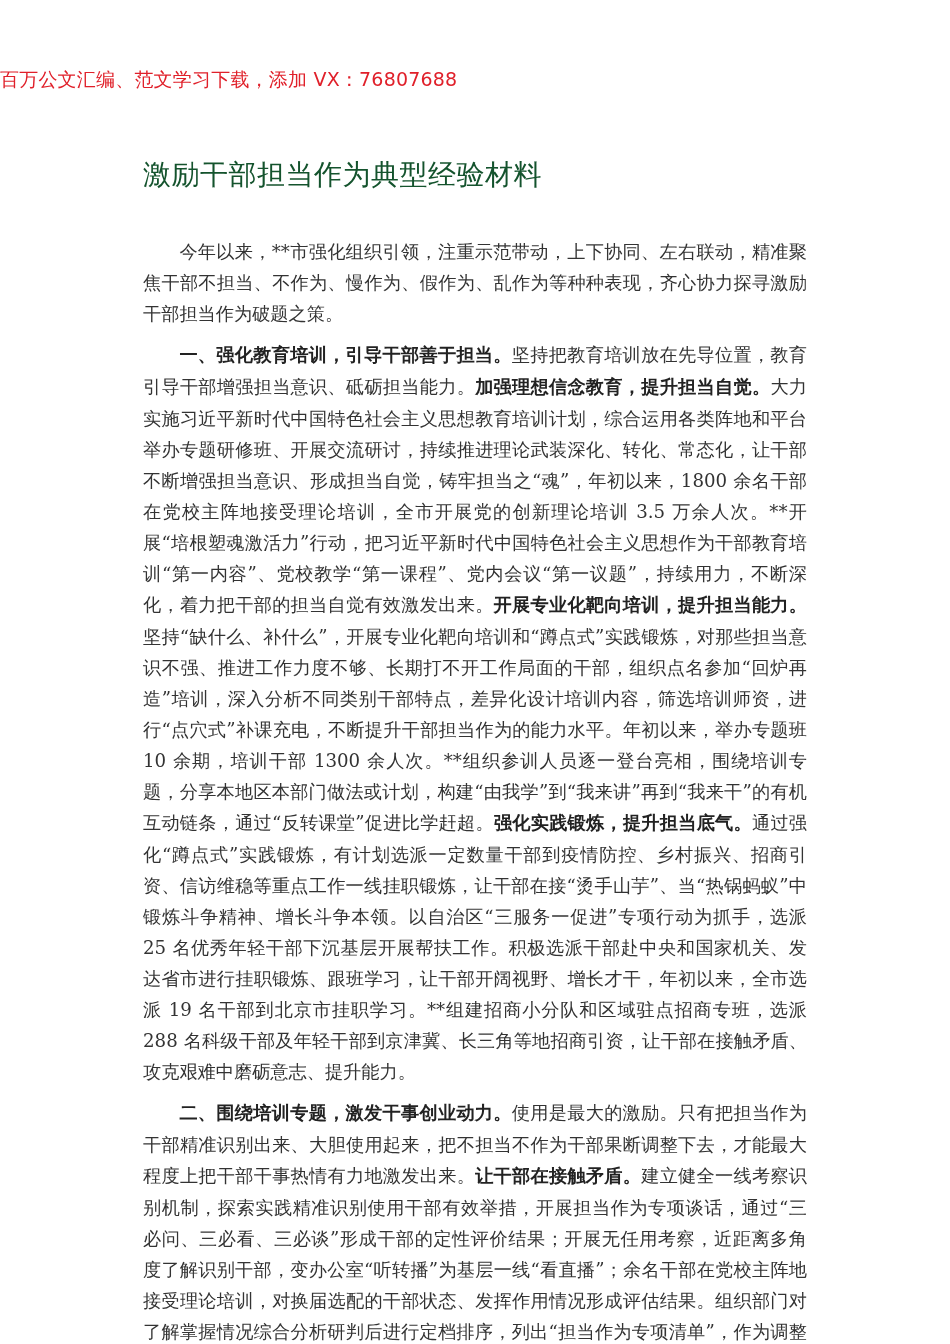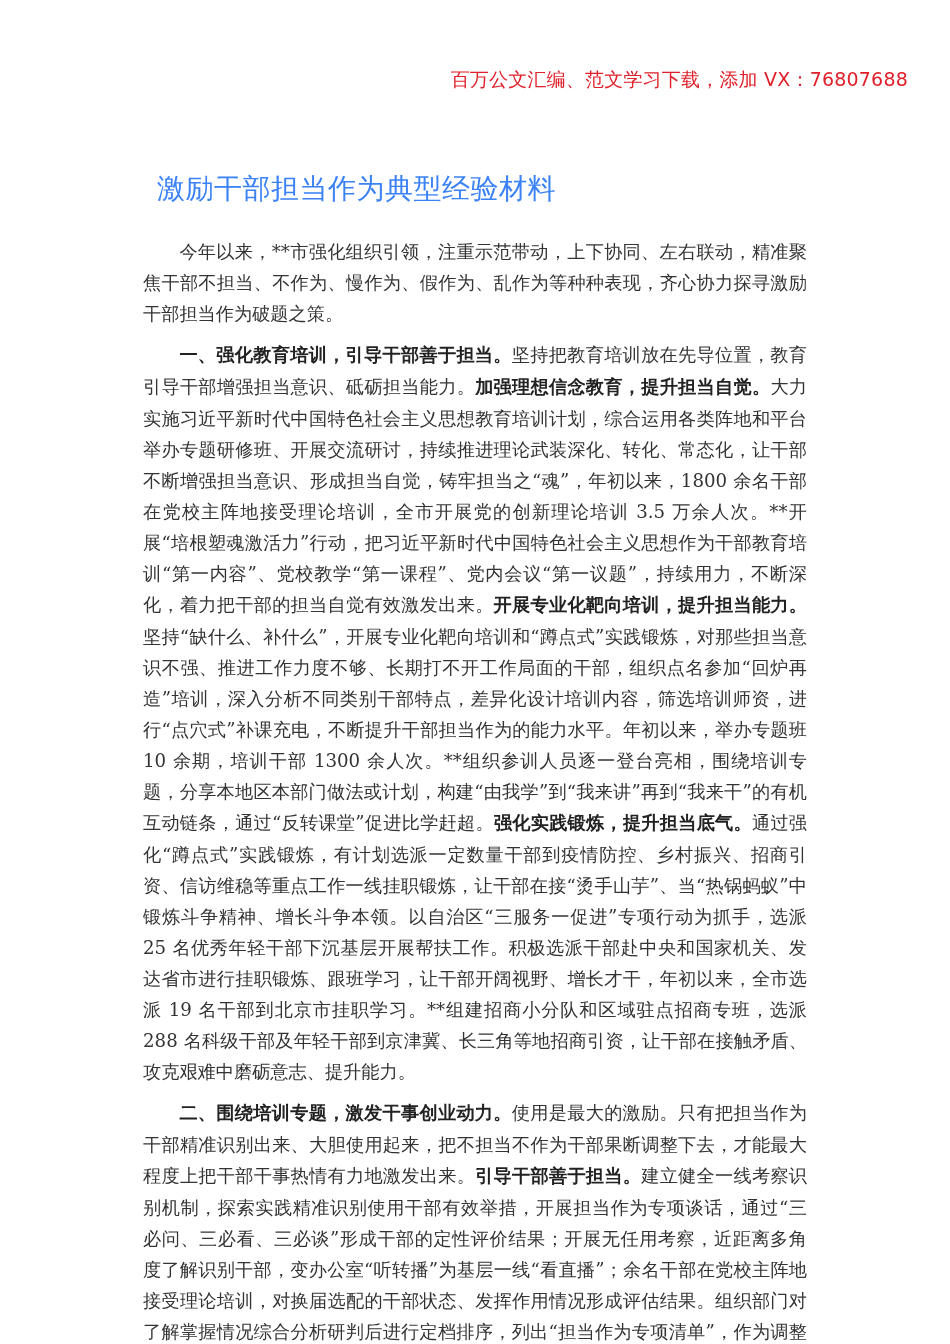--- a/index.html
+++ b/index.html
@@ -1,25 +1,25 @@
 <!DOCTYPE html>
 <html><head>
 <meta charset="utf-8">
 <style>
   html, body { margin: 0; padding: 0; background: #ffffff; }
   body { width: 950px; height: 1344px; position: relative; overflow: hidden; }
   .page { position: absolute; left: 0; top: 0; width: 950px; height: 1344px; background: #fff; }
   .banner {
-    position: absolute; left: 0; top: 67px; width: 908px; text-align: right;
+    position: absolute; left: 0; top: 67px; width: 908px; text-align: left;
     color: #e0202a; font-family: "DejaVu Sans", sans-serif; font-size: 19px; letter-spacing: 0.2px;
   }
   .doc-title {
     position: absolute; left: 143px; top: 156px;
-    color: #3b82f6; font-family: "DejaVu Sans", sans-serif; font-size: 28px; font-weight: normal; letter-spacing: 0.5px;
-    margin: 14px;
+    color: #14532d; font-family: "DejaVu Sans", sans-serif; font-size: 28px; font-weight: normal; letter-spacing: 0.5px;
+    margin: 0;
   }
   .body {
     position: absolute; left: 143px; top: 236px; width: 664px;
     font-family: "DejaVu Serif", serif; font-size: 18.2px; line-height: 31px; color: #333;
     text-align: justify;
   }
   .body p { margin: 0 0 10px 0; text-indent: 2em; }
   .body b { font-family: Liberation Sans, sans-serif; font-weight: bold; color: #222; }
 </style>
 </head>
@@ -30,16 +30,16 @@
   <h1 class="doc-title">激励干部担当作为典型经验材料</h1>
 
   <div class="body">
     <p>
       <span>今年以来，**市强化组织引领，注重示范带动，上下协同、左右联动，精准聚焦干部不担当、不作为、慢作为、假作为、乱作为等种种表现，齐心协力探寻激励干部担当作为破题之策。</span>
     </p>
     <p>
       <b>一、强化教育培训，引导干部善于担当。</b><span>坚持把教育培训放在先导位置，教育引导干部增强担当意识、砥砺担当能力。</span><b>加强理想信念教育，提升担当自觉。</b><span>大力实施习近平新时代中国特色社会主义思想教育培训计划，综合运用各类阵地和平台举办专题研修班、开展交流研讨，持续推进理论武装深化、转化、常态化，让干部不断增强担当意识、形成担当自觉，铸牢担当之“魂”，年初以来，1800 余名干部在党校主阵地接受理论培训，全市开展党的创新理论培训 3.5 万余人次。**开展“培根塑魂激活力”行动，把习近平新时代中国特色社会主义思想作为干部教育培训“第一内容”、党校教学“第一课程”、党内会议“第一议题”，持续用力，不断深化，着力把干部的担当自觉有效激发出来。</span><b>开展专业化靶向培训，提升担当能力。</b><span>坚持“缺什么、补什么”，开展专业化靶向培训和“蹲点式”实践锻炼，对那些担当意识不强、推进工作力度不够、长期打不开工作局面的干部，组织点名参加“回炉再造”培训，深入分析不同类别干部特点，差异化设计培训内容，筛选培训师资，进行“点穴式”补课充电，不断提升干部担当作为的能力水平。年初以来，举办专题班 10 余期，培训干部 1300 余人次。**组织参训人员逐一登台亮相，围绕培训专题，分享本地区本部门做法或计划，构建“由我学”到“我来讲”再到“我来干”的有机互动链条，通过“反转课堂”促进比学赶超。</span><b>强化实践锻炼，提升担当底气。</b><span>通过强化“蹲点式”实践锻炼，有计划选派一定数量干部到疫情防控、乡村振兴、招商引资、信访维稳等重点工作一线挂职锻炼，让干部在接“烫手山芋”、当“热锅蚂蚁”中锻炼斗争精神、增长斗争本领。以自治区“三服务一促进”专项行动为抓手，选派 25 名优秀年轻干部下沉基层开展帮扶工作。积极选派干部赴中央和国家机关、发达省市进行挂职锻炼、跟班学习，让干部开阔视野、增长才干，年初以来，全市选派 19 名干部到北京市挂职学习。**组建招商小分队和区域驻点招商专班，选派 288 名科级干部及年轻干部到京津冀、长三角等地招商引资，让干部在接触矛盾、攻克艰难中磨砺意志、提升能力。</span>
     </p>
     <p>
-      <b>二、围绕培训专题，激发干事创业动力。</b><span>使用是最大的激励。只有把担当作为干部精准识别出来、大胆使用起来，把不担当不作为干部果断调整下去，才能最大程度上把干部干事热情有力地激发出来。</span><b>引导干部善于担当。</b><span>建立健全一线考察识别机制，探索实践精准识别使用干部有效举措，开展担当作为专项谈话，通过“三必问、三必看、三必谈”形成干部的定性评价结果；开展无任用考察，近距离多角度了解识别干部，变办公室“听转播”为基层一线“看直播”；余名干部在党校主阵地接受理论培训，对换届选配的干部状态、发挥作用情况形成评估结果。组织部门对了解掌握情况综合分析研判后进行定档排序，列出“担当作为专项清单”，作为调整使用干部的重要依据。**县印发《关于疫情防控阻击战期间激励干部担当作为的通知》，建立疫情一线发现识别干部</span>
+      <b>二、围绕培训专题，激发干事创业动力。</b><span>使用是最大的激励。只有把担当作为干部精准识别出来、大胆使用起来，把不担当不作为干部果断调整下去，才能最大程度上把干部干事热情有力地激发出来。</span><b>让干部在接触矛盾。</b><span>建立健全一线考察识别机制，探索实践精准识别使用干部有效举措，开展担当作为专项谈话，通过“三必问、三必看、三必谈”形成干部的定性评价结果；开展无任用考察，近距离多角度了解识别干部，变办公室“听转播”为基层一线“看直播”；余名干部在党校主阵地接受理论培训，对换届选配的干部状态、发挥作用情况形成评估结果。组织部门对了解掌握情况综合分析研判后进行定档排序，列出“担当作为专项清单”，作为调整使用干部的重要依据。**县印发《关于疫情防控阻击战期间激励干部担当作为的通知》，建立疫情一线发现识别干部</span>
     </p>
   </div>
 </div>
 
 </body></html>

